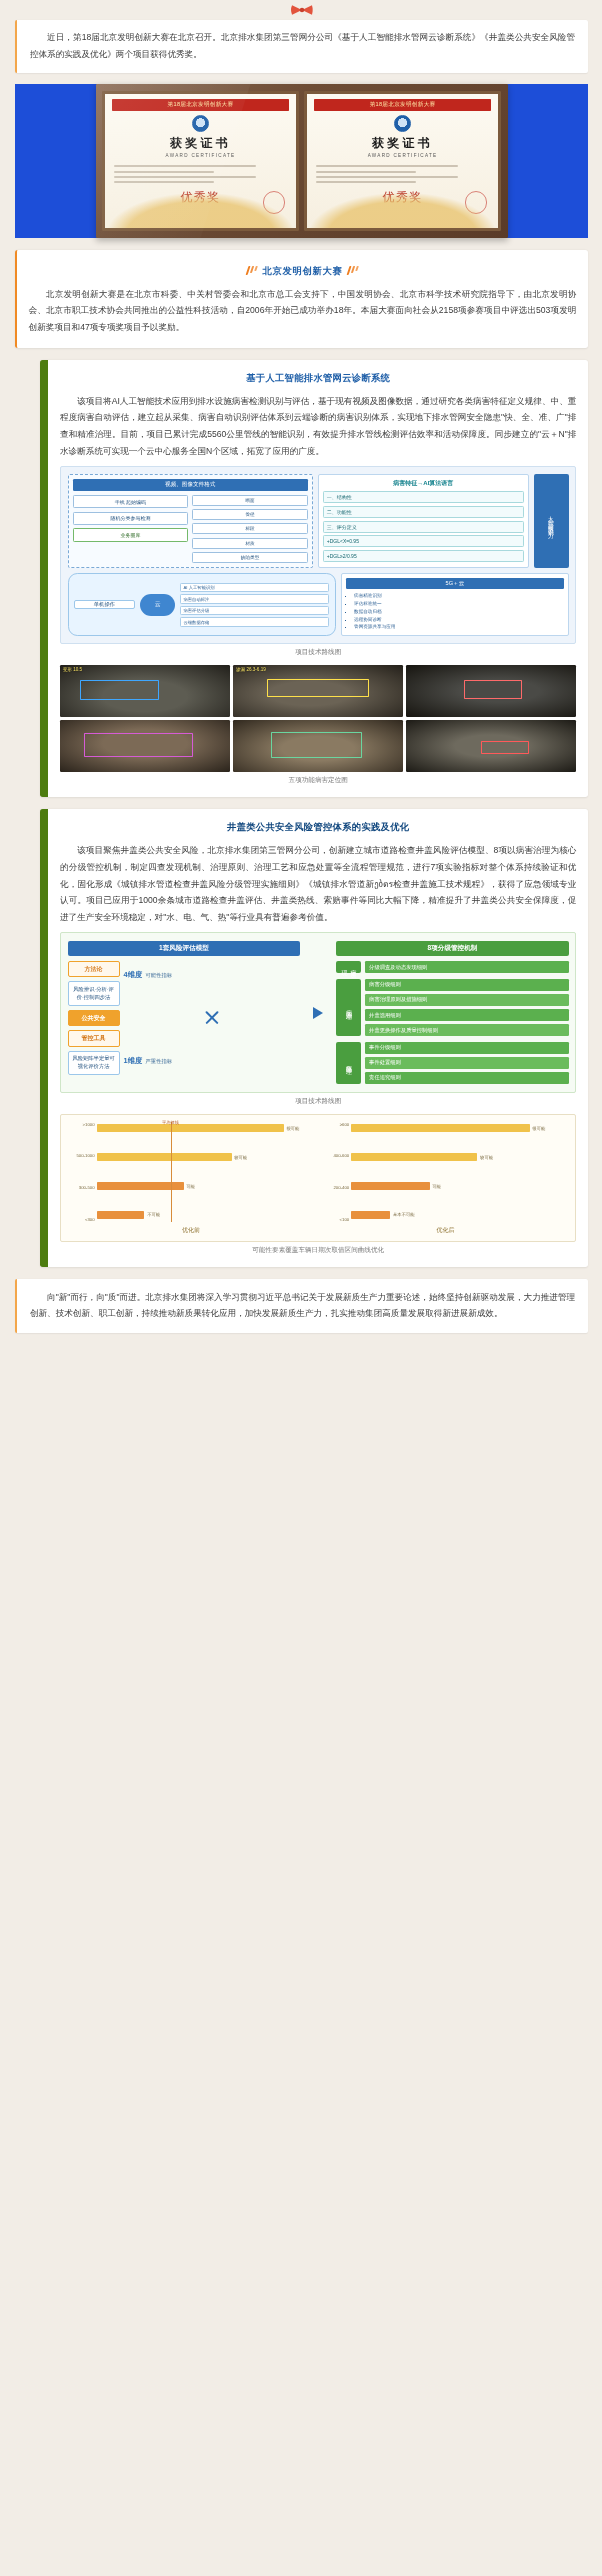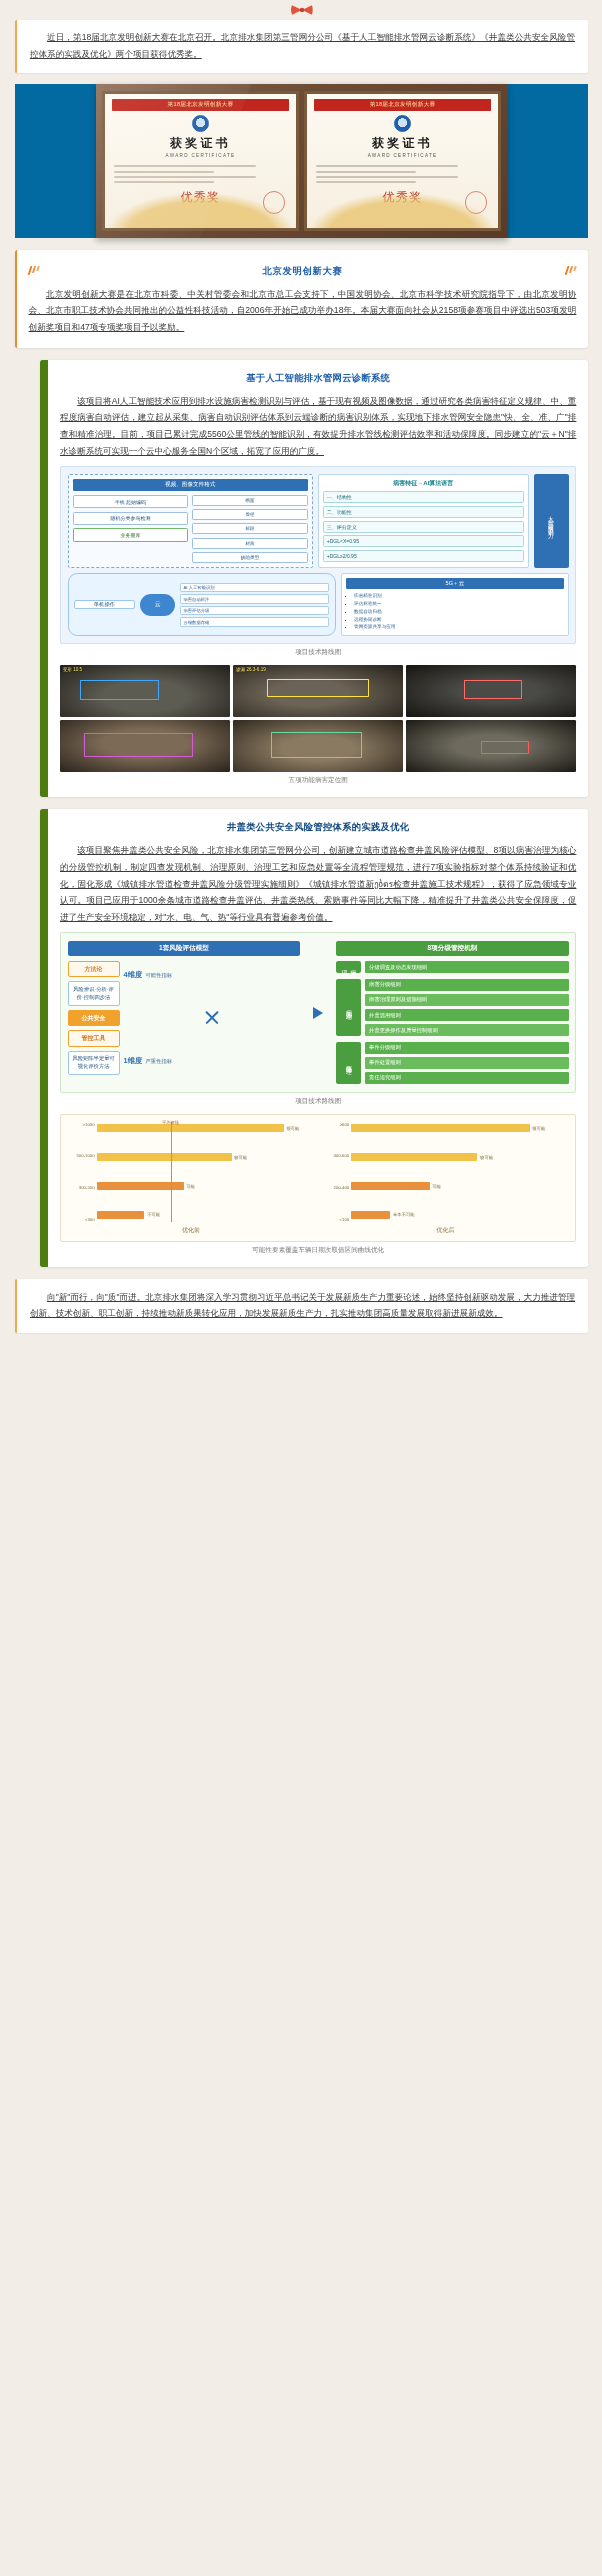--- a/index.html
+++ b/index.html
@@ -45,30 +45,29 @@
     border-left: 2px solid #f3a64a;
     box-shadow: 0 0.7px 1.3px rgba(0,0,0,0.06);
   }
   p.body {
     font-size: 8.6px;
     line-height: 1.95;
     text-align: justify;
     text-indent: 2em;
     margin: 0 0 6.6px 0;
     color: #3b3b3b;
-    text-decoration: underline;
   }
   p.body:last-child { margin-bottom: 0; }
 
   
   .cert-wrap {
     margin: 0 14.6px 12px 14.6px;
     display: flex;
     justify-content: center;
-    background: #0369a1;
+    background: #1d4ed8;
   }
   .cert-photo {
     width: 412px; height: 154px;
     background: linear-gradient(145deg,#8b6b55 0%,#6d4c35 35%,#5a3b28 100%);
     border-radius: 1.3px;
     display: flex;
     padding: 6.6px;
     gap: 5.3px;
     box-shadow: 0 2.7px 6.6px rgba(0,0,0,0.25);
     position: relative;
@@ -153,21 +152,21 @@
     left: 0; right: 0; bottom: 0;
     height: 36px;
     background: radial-gradient(ellipse at 50% 120%, #e8c26a 0 55%, rgba(232,194,106,0) 70%);
     opacity: .75;
   }
 
   
   .sec-head {
     display: flex;
     align-items: center;
-    justify-content: space-between;
+    justify-content: center;
     gap: 5.3px;
     margin: 4px 0 8px 0;
   }
   .ticks { display: flex; gap: 2px; }
   .ticks i {
     display: block;
     width: 2px; height: 9.3px;
     background: #ef7f21;
     transform: skewX(-18deg);
     border-radius: 0.7px;

